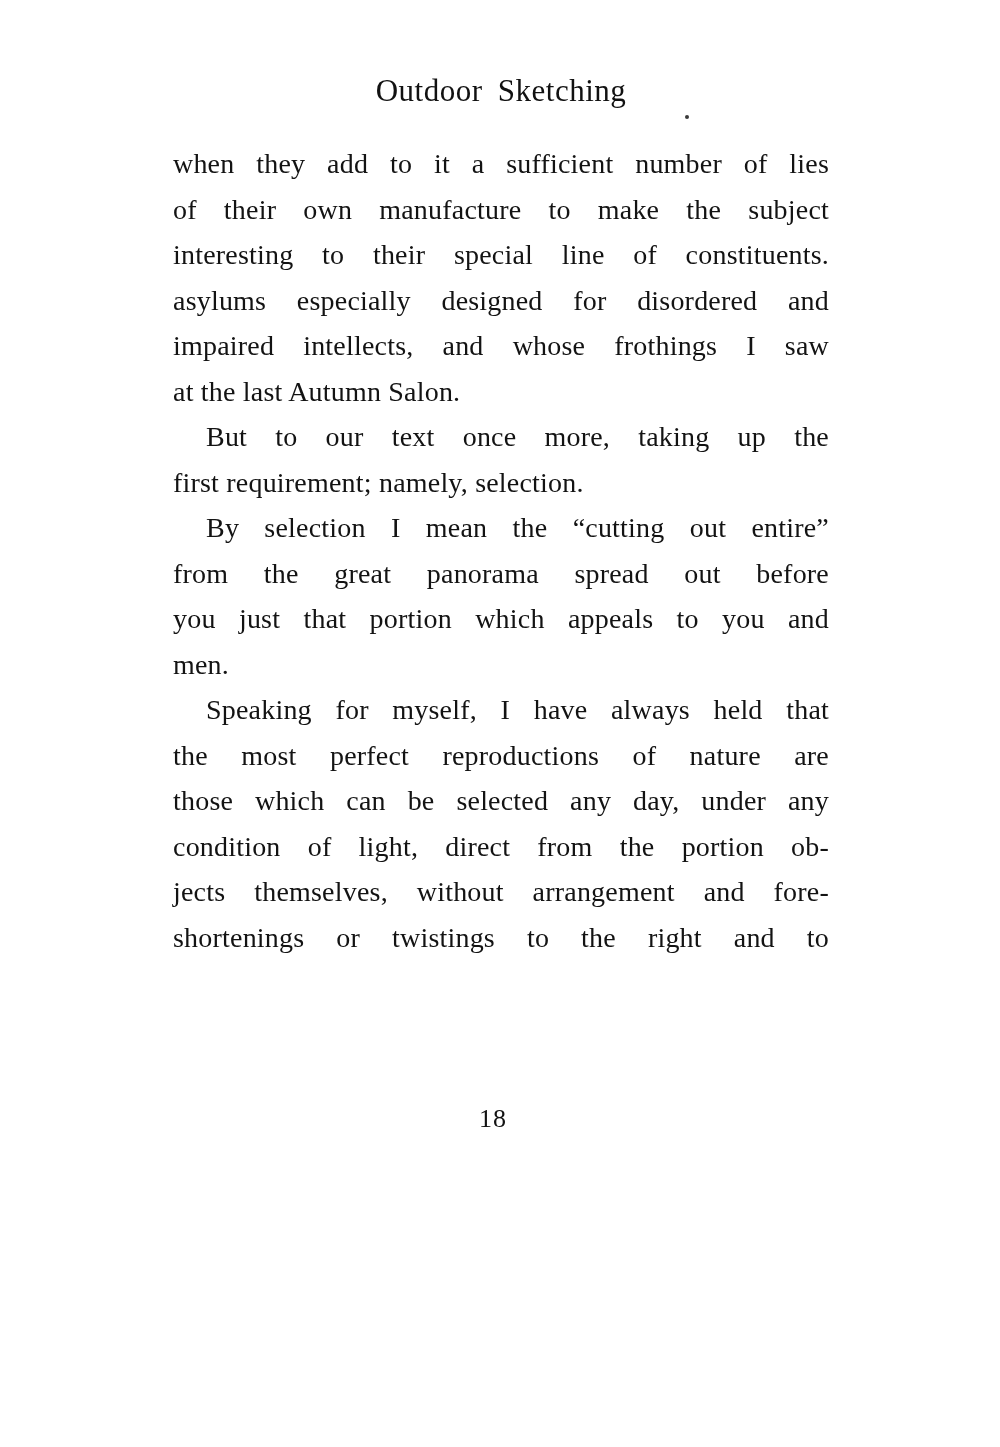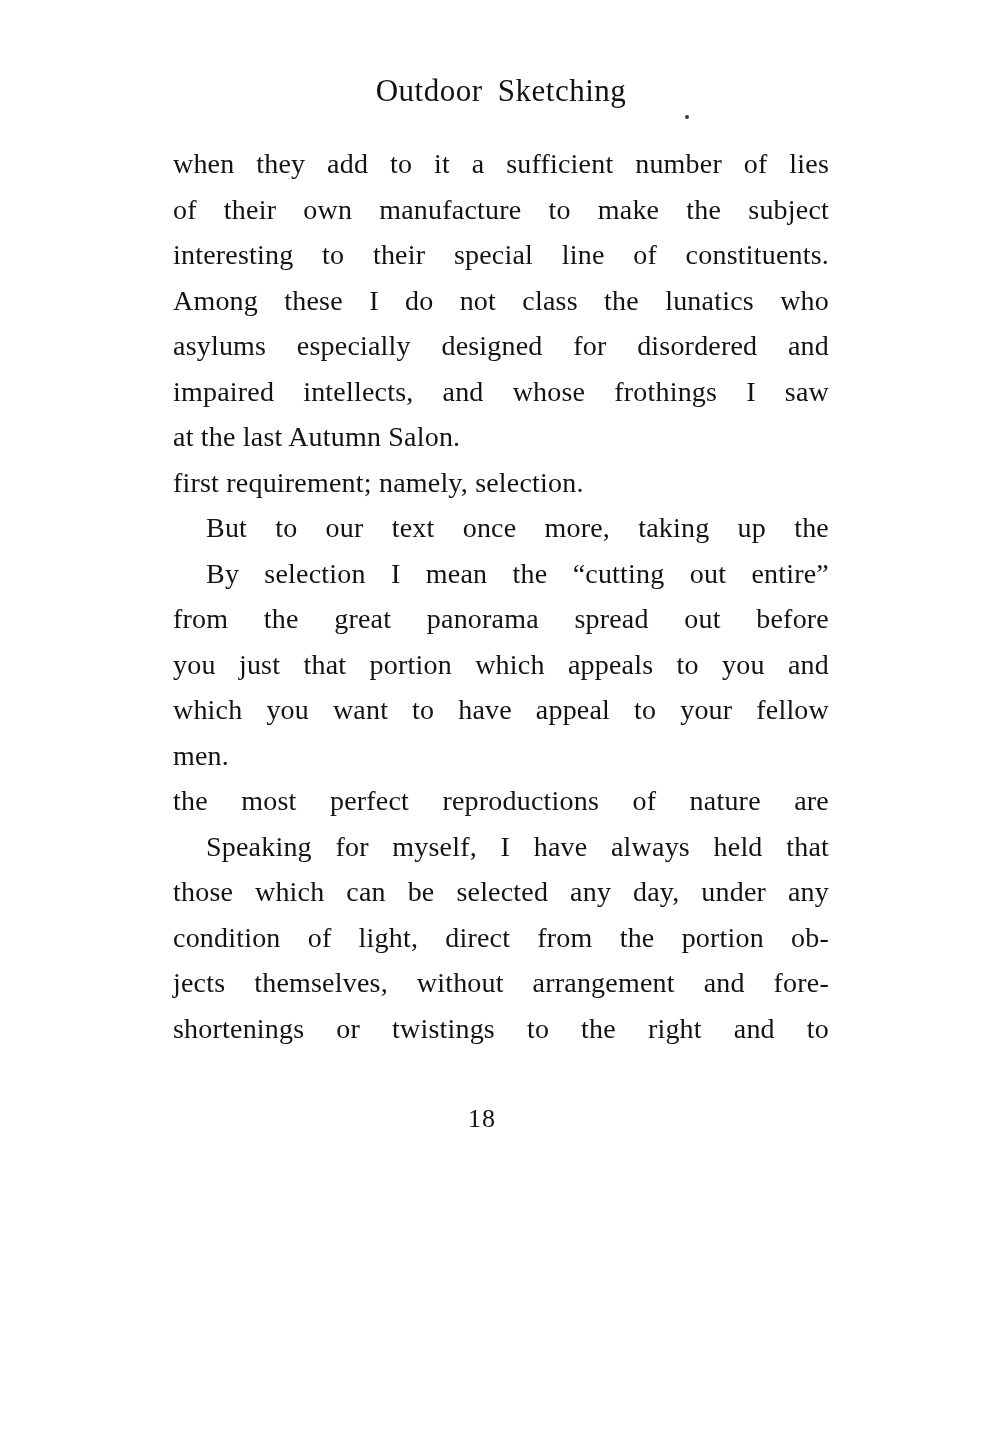--- a/index.html
+++ b/index.html
@@ -62,54 +62,52 @@
     text-align-last: left;
   }
   .line.indent {
     padding-left: 33px;
   }
   .italic {
   }
   .page-number {
     position: absolute;
     top: 1102px;
-    left: 162px;
+    left: 173px;
     width: 640px;
     text-align: center;
     font-size: 26px;
     line-height: 34px;
     letter-spacing: 1px;
     color: #131313;
   }
 </style>
 </head>
 <body style="background: rgb(255, 255, 255); color: rgb(19, 19, 19);">
 
 <div class="page">
   <div class="title">Outdoor Sketching</div>
 
   <span class="scan-speck"></span>
 
   <div class="text-block">
       <div class="line">when they add to it a sufficient number of lies</div>
       <div class="line">of their own manufacture to make the subject</div>
       <div class="line">interesting to their special line of constituents.</div>
-      <div class="line">Among these I do not class the lunatics who</div>
       <div class="line">asylums especially designed for disordered and</div>
       <div class="line">impaired intellects, and whose frothings I saw</div>
       <div class="line no-justify">at the last Autumn Salon.</div>
+      <div class="line indent">But to our text once more, taking up the</div>
       <div class="line no-justify">first requirement; namely, selection.</div>
-      <div class="line indent">But to our text once more, taking up the</div>
       <div class="line indent">By selection I mean the “cutting out entire”</div>
       <div class="line">from the great panorama spread out before</div>
       <div class="line">you just that portion which appeals to you and</div>
-      <div class="line">which you want to have appeal to your fellow</div>
       <div class="line no-justify">men.</div>
+      <div class="line indent">Speaking for myself, I have always held that</div>
       <div class="line">the most perfect reproductions of nature are</div>
-      <div class="line indent">Speaking for myself, I have always held that</div>
       <div class="line"><span>those which can be </span><span class="italic">selected</span><span> any day, under any</span></div>
       <div class="line">condition of light, direct from the portion ob-</div>
       <div class="line">jects themselves, without arrangement and fore-</div>
       <div class="line">shortenings or twistings to the right and to</div>
     </div>
 
   <div class="page-number">18</div>
 </div>
 
 </body></html>

